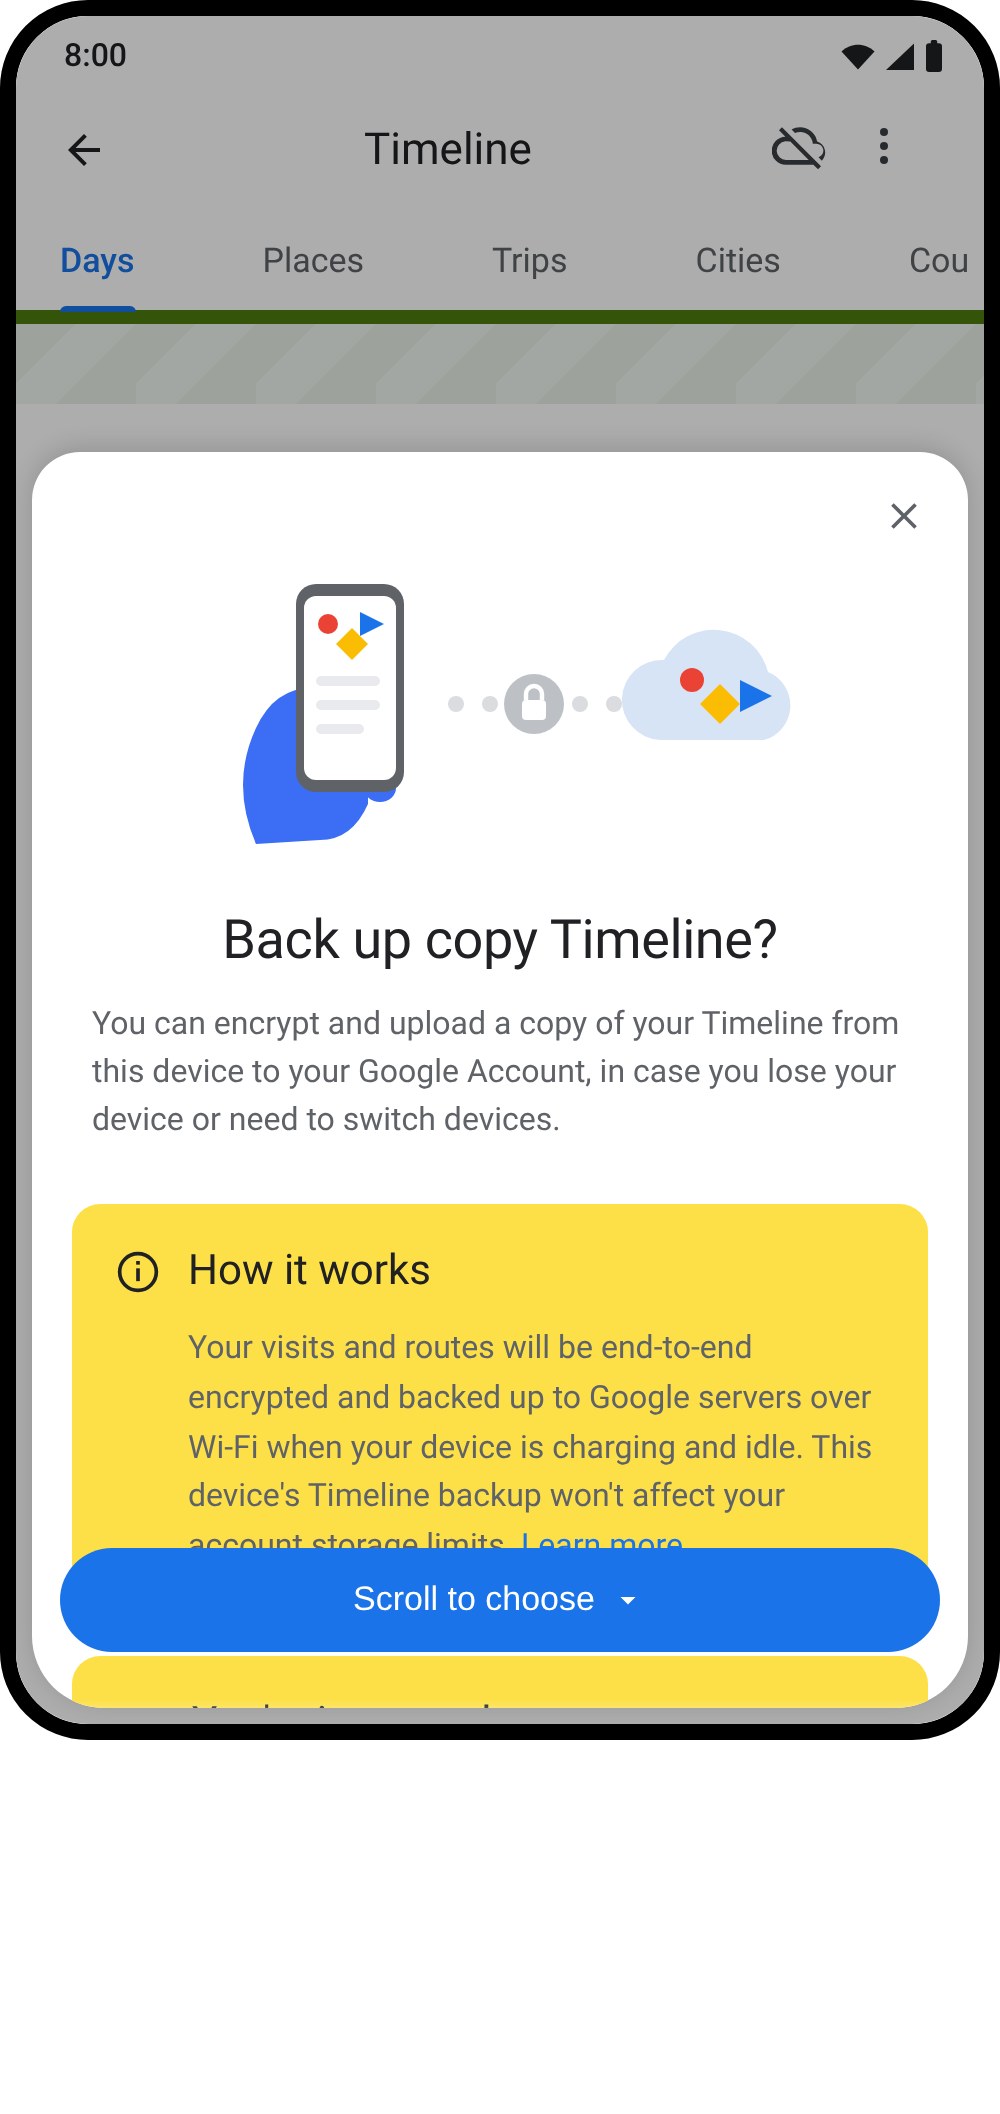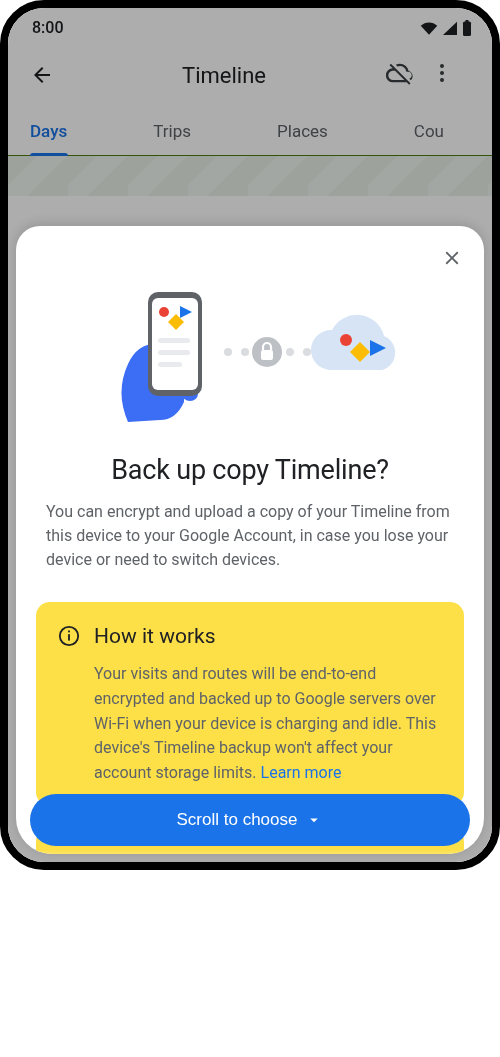--- a/index.html
+++ b/index.html
@@ -64,23 +64,22 @@
     }
     .header-actions {
       display: flex;
       gap: 16px;
       align-items: center;
       padding-right: 8px;
     }
     .tabs {
       display: flex;
       padding: 0 0 0 22px;
-      gap: 0;
-      border-bottom: 1px solid #4d7c0f;
-      justify-content: space-between;
+      gap: 16px;
+      border-bottom: 7px solid #4d7c0f;
     }
     .tab {
       padding: 12px 24px 14px 0;
       font-size: 17px;
       color: #5f6368;
       margin-right: 24px;
       position: relative;
     }
     .tab.active {
       color: #1a73e8;
@@ -188,21 +187,21 @@
       position: absolute;
       left: 0; right: 0; bottom: 0;
       height: 20px;
       background: linear-gradient(to bottom, rgba(247,249,252,0), #f7f9fc);
     }
 
     .cta-bar {
       position: absolute;
       left: 14px;
       right: 14px;
-      bottom: 8px;
+      bottom: 28px;
     }
     .cta {
       width: 100%;
       background: #1a73e8;
       border: none;
       border-radius: 26px;
       color: #fff;
       font-size: 17px;
       font-weight: 500;
       height: 52px;
@@ -253,22 +252,23 @@
               <circle cx="12" cy="5" r="2" fill="#3c4043"></circle>
               <circle cx="12" cy="12" r="2" fill="#3c4043"></circle>
               <circle cx="12" cy="19" r="2" fill="#3c4043"></circle>
             </svg>
         </span>
       </div>
     </div>
 
     <div class="tabs">
       <div class="tab active">Days</div>
+      <div class="tab">Places</div>
       <div class="tab">Trips</div>
-      <div class="tab">Places</div>
+      <div class="tab">Cities</div>
       <div class="tab">Cou</div>
     </div>
 
     <div class="map-sliver"></div>
   </div>
 
   <div class="scrim"></div>
 
   <div class="sheet">
     <div class="sheet-close">

